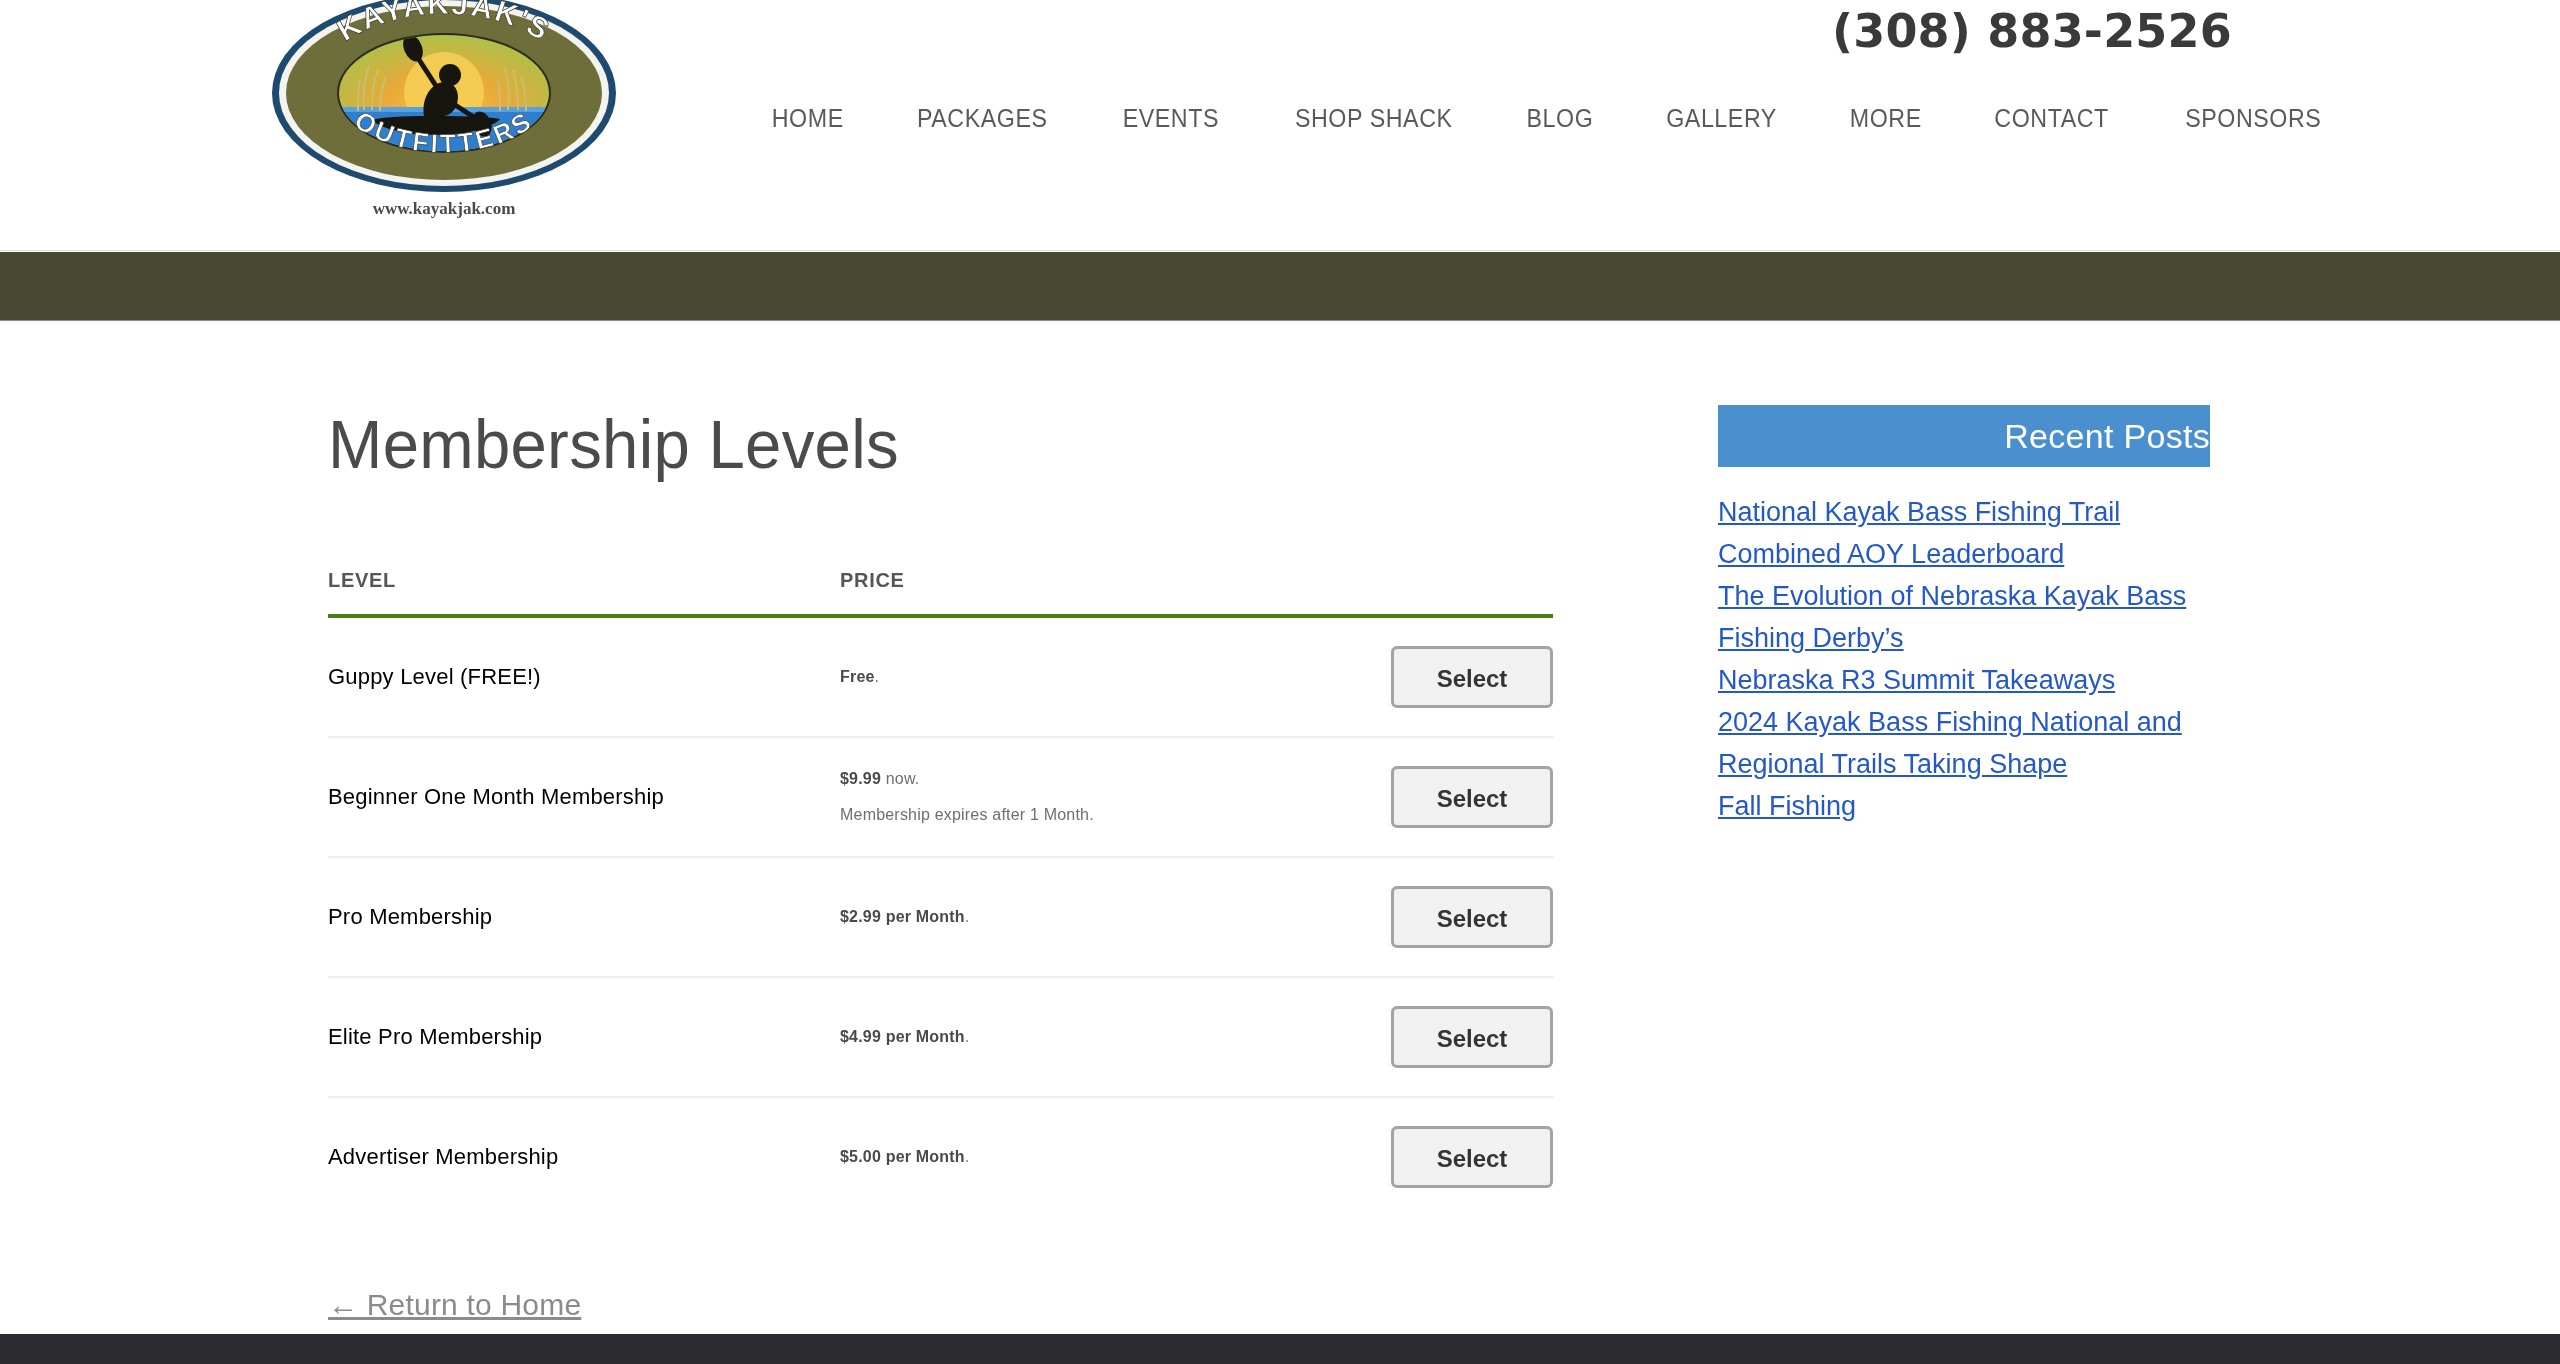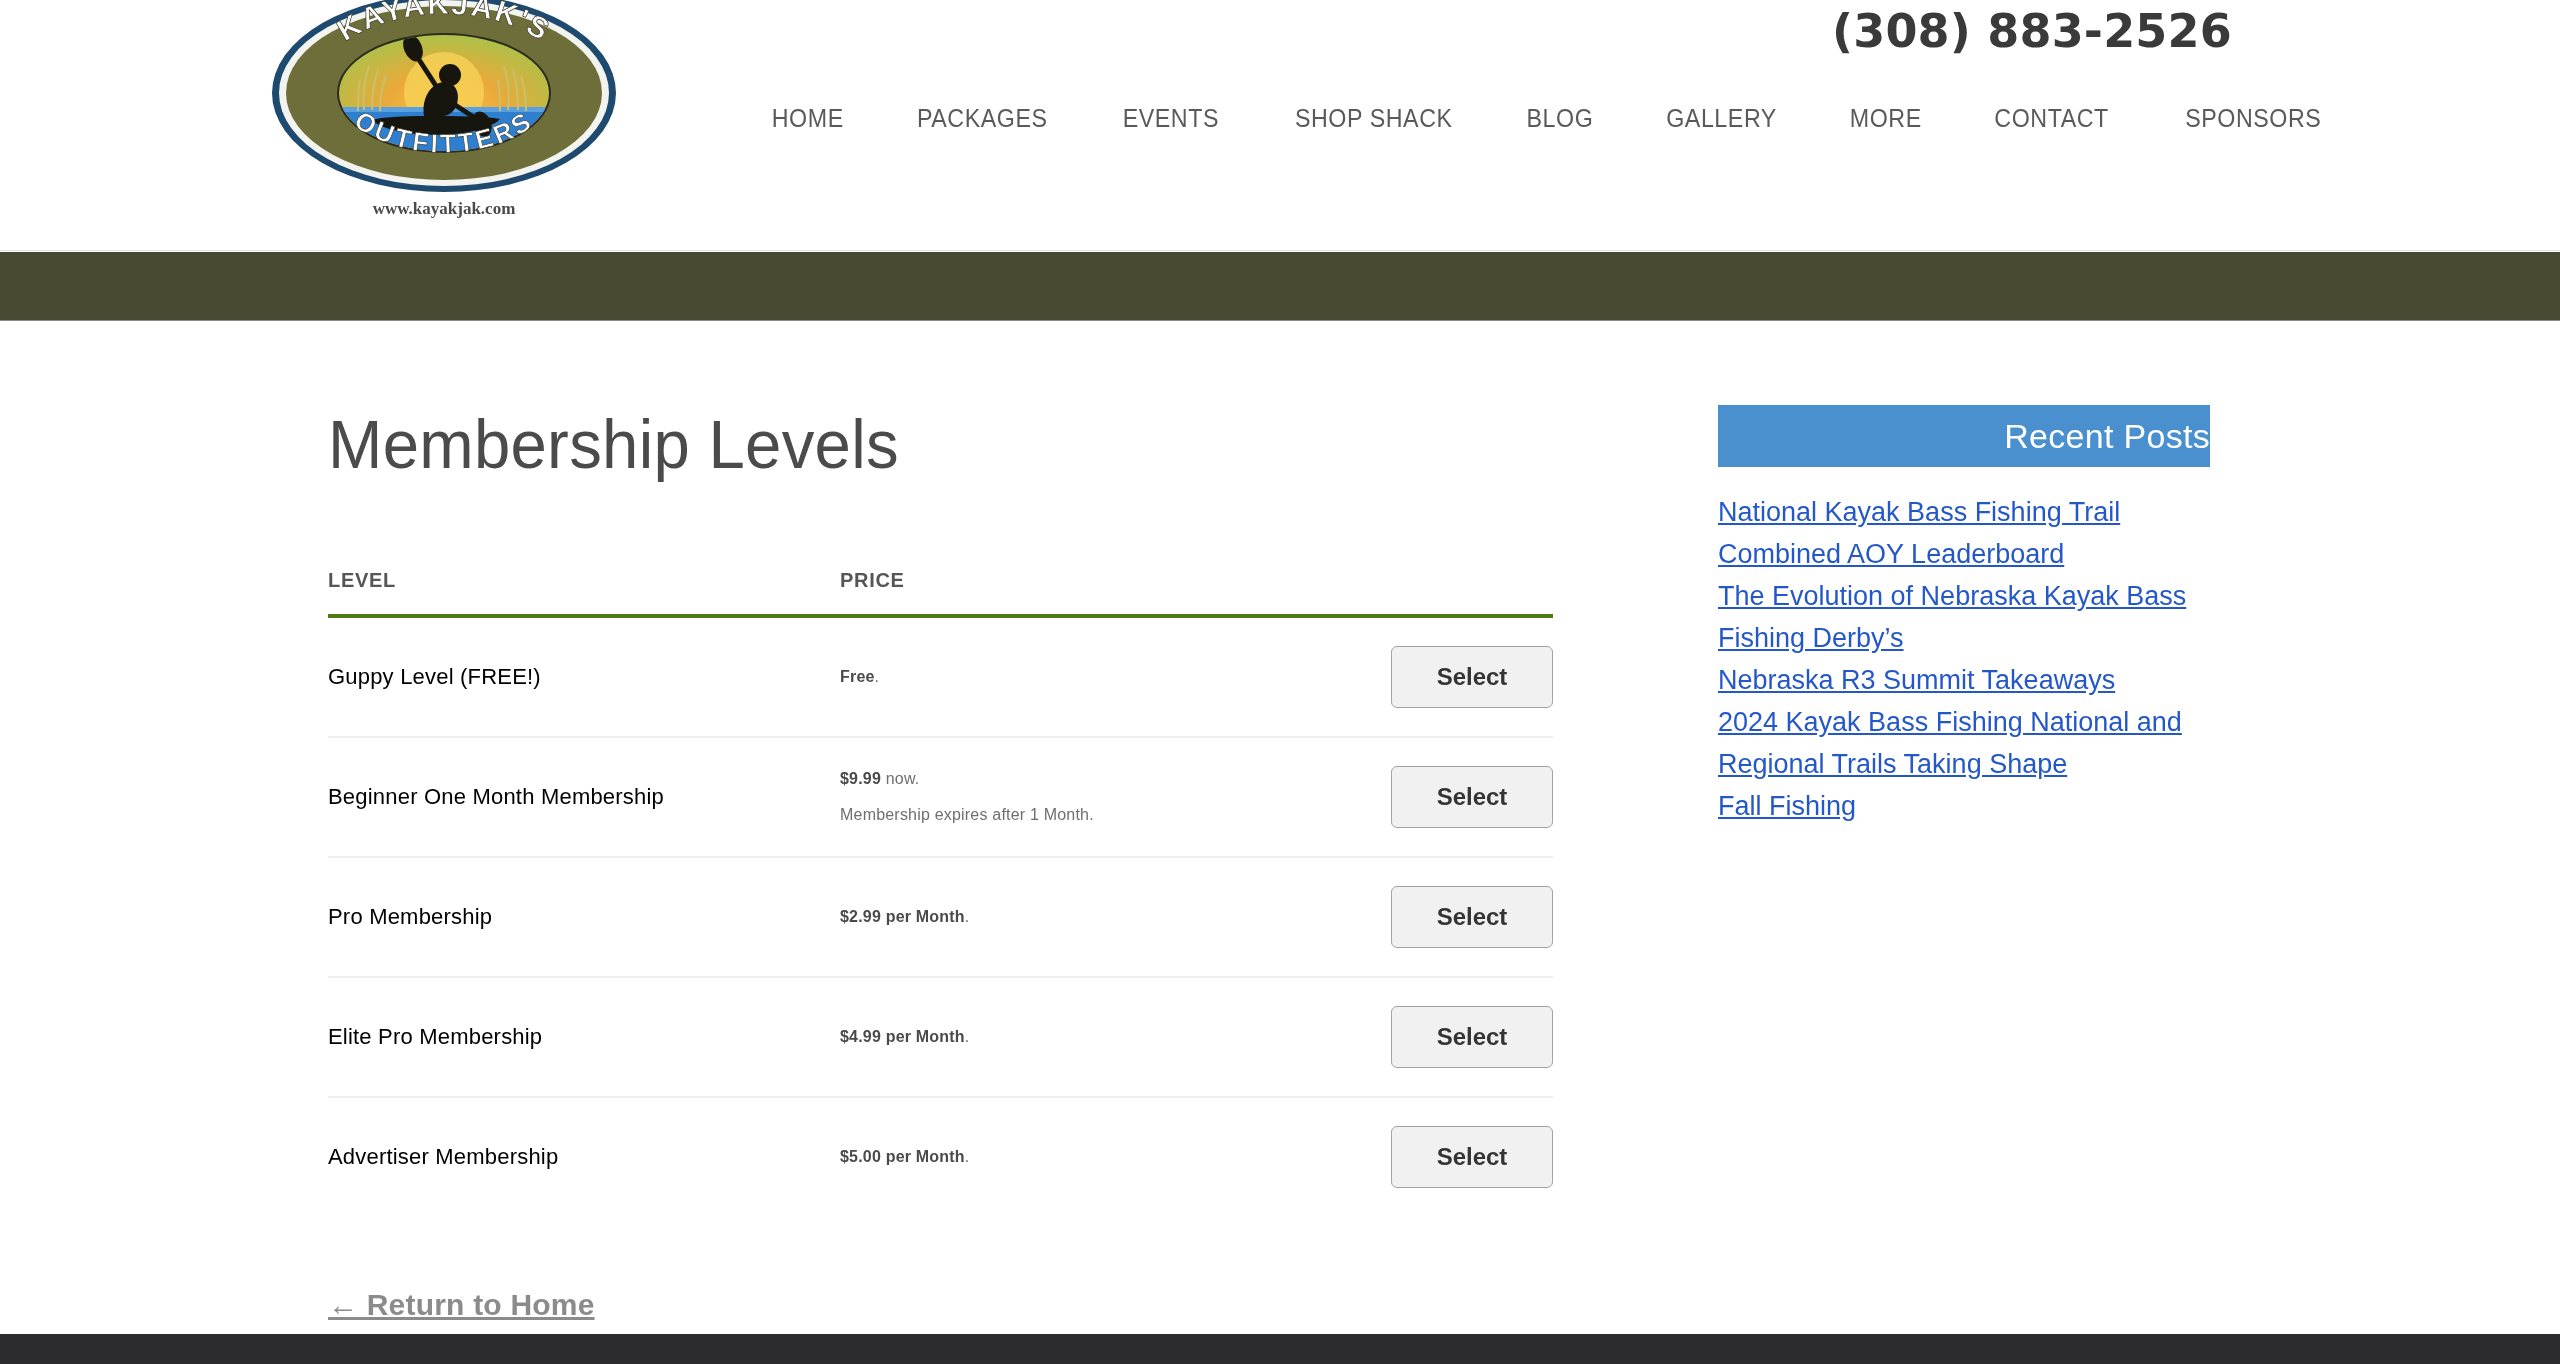--- a/index.html
+++ b/index.html
@@ -158,40 +158,39 @@
   }
   .cell-action { text-align: right; padding-right: 20px; }
 
   .select-btn {
     display: inline-block;
     width: 162px;
     height: 62px;
     line-height: 60px;
     text-align: center;
     background: #f1f1f1;
-    border: 1px solid #a3a3a3;
+    border: 3px solid #a3a3a3;
     border-radius: 6px;
     font-family: "Liberation Sans Narrow", "Liberation Sans", sans-serif;
     font-size: 24px;
     font-weight: 700;
     color: #343434;
     cursor: pointer;
     padding: 0;
   }
 
   .return-home {
     display: inline-block;
     margin-top: 72px;
     font-family: "Liberation Sans Narrow", "Liberation Sans", sans-serif;
     font-size: 30px;
     color: #8b8b8b;
     text-decoration: underline;
     letter-spacing: 0.2px;
     cursor: pointer;
-    font-weight: bold;
   }
 
   
   .sidebar {
     position: absolute;
     left: 1700px;
     top: 84px;
     width: 492px;
   }
   .widget-title {

